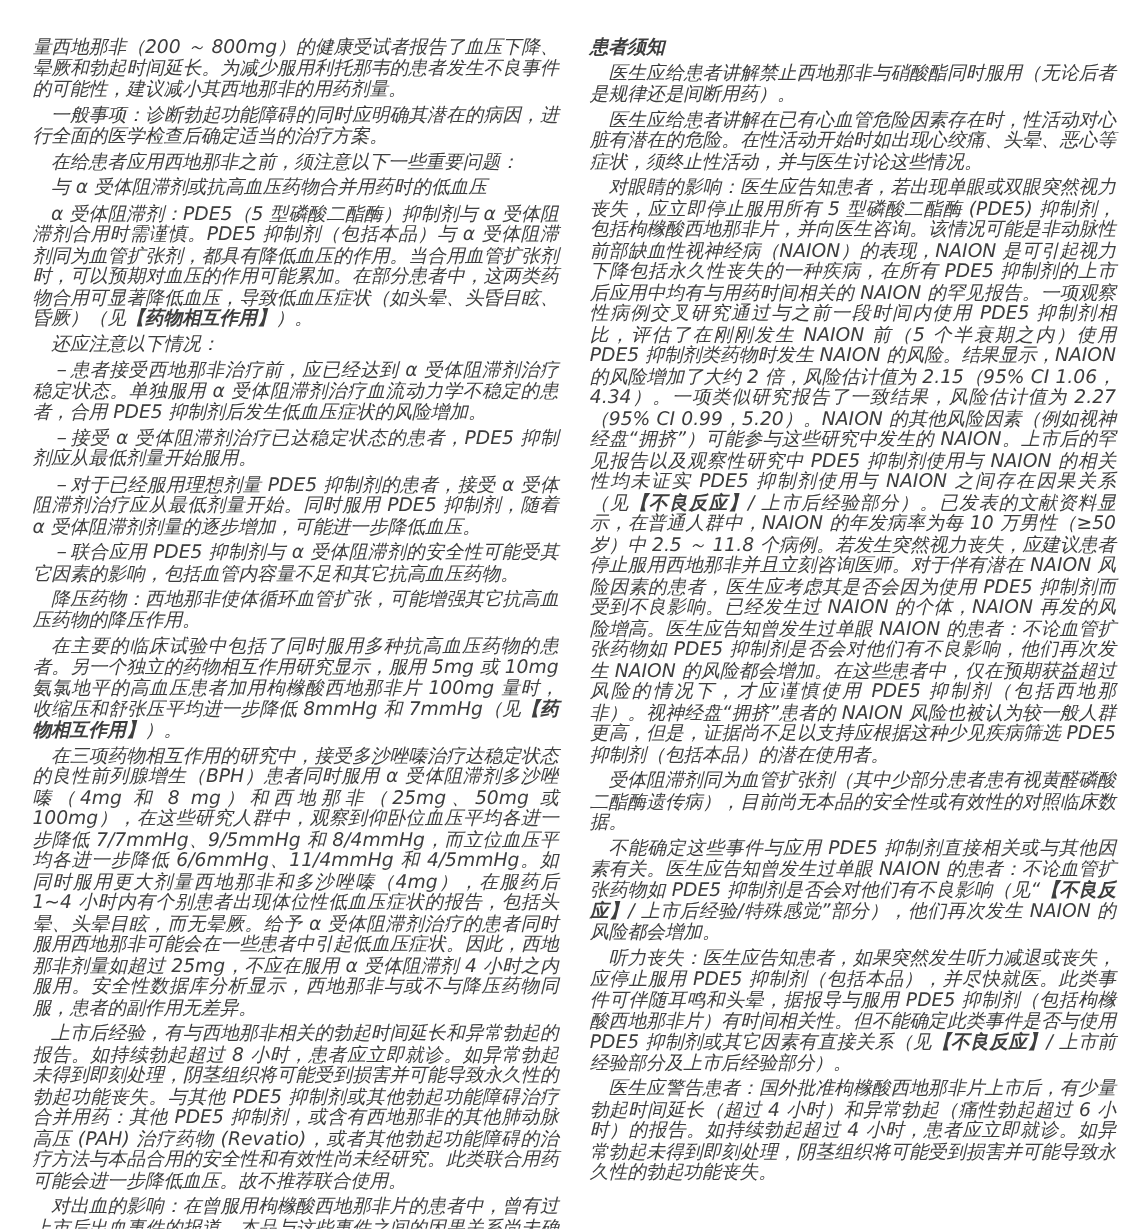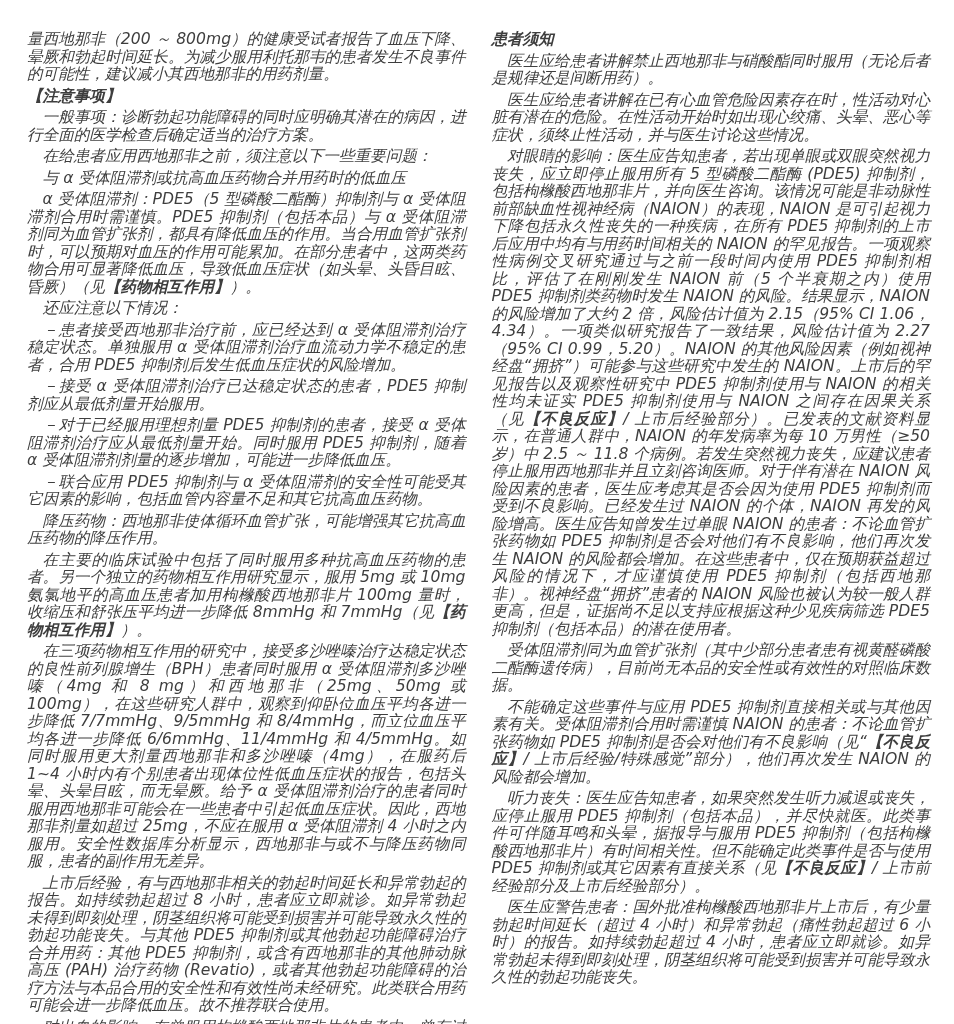--- a/index.html
+++ b/index.html
@@ -41,21 +41,20 @@
   .bold {
     font-weight: bold;
   }
 </style>
 </head>
 <body>
 
 <div class="doc">
   <div class="column">
       <p class="para"><span>量西地那非（200 ～ 800mg）的健康受试者报告了血压下降、晕厥和勃起时间延长。为减少服用利托那韦的患者发生不良事件的可能性，建议减小其西地那非的用药剂量。</span></p>
-      <p class="para heading"><span class="bold">【注意事项】</span></p>
       <p class="para indent"><span>一般事项：诊断勃起功能障碍的同时应明确其潜在的病因，进行全面的医学检查后确定适当的治疗方案。</span></p>
       <p class="para indent"><span>在给患者应用西地那非之前，须注意以下一些重要问题：</span></p>
       <p class="para indent"><span>与 α 受体阻滞剂或抗高血压药物合并用药时的低血压</span></p>
       <p class="para indent"><span>α 受体阻滞剂：PDE5（5 型磷酸二酯酶）抑制剂与 α 受体阻滞剂合用时需谨慎。PDE5 抑制剂（包括本品）与 α 受体阻滞剂同为血管扩张剂，都具有降低血压的作用。当合用血管扩张剂时，可以预期对血压的作用可能累加。在部分患者中，这两类药物合用可显著降低血压，导致低血压症状（如头晕、头昏目眩、昏厥）（见</span><span class="bold">【药物相互作用】</span><span>）。</span></p>
       <p class="para indent"><span>还应注意以下情况：</span></p>
       <p class="para indent"><span>－患者接受西地那非治疗前，应已经达到 α 受体阻滞剂治疗稳定状态。单独服用 α 受体阻滞剂治疗血流动力学不稳定的患者，合用 PDE5 抑制剂后发生低血压症状的风险增加。</span></p>
       <p class="para indent"><span>－接受 α 受体阻滞剂治疗已达稳定状态的患者，PDE5 抑制剂应从最低剂量开始服用。</span></p>
       <p class="para indent"><span>－对于已经服用理想剂量 PDE5 抑制剂的患者，接受 α 受体阻滞剂治疗应从最低剂量开始。同时服用 PDE5 抑制剂，随着 α 受体阻滞剂剂量的逐步增加，可能进一步降低血压。</span></p>
       <p class="para indent"><span>－联合应用 PDE5 抑制剂与 α 受体阻滞剂的安全性可能受其它因素的影响，包括血管内容量不足和其它抗高血压药物。</span></p>
       <p class="para indent"><span>降压药物：西地那非使体循环血管扩张，可能增强其它抗高血压药物的降压作用。</span></p>
@@ -63,17 +62,17 @@
       <p class="para indent"><span>在三项药物相互作用的研究中，接受多沙唑嗪治疗达稳定状态的良性前列腺增生（BPH）患者同时服用 α 受体阻滞剂多沙唑嗪（4mg 和 8 mg）和西地那非（25mg、50mg 或 100mg），在这些研究人群中，观察到仰卧位血压平均各进一步降低 7/7mmHg、9/5mmHg 和 8/4mmHg，而立位血压平均各进一步降低 6/6mmHg、11/4mmHg 和 4/5mmHg。如同时服用更大剂量西地那非和多沙唑嗪（4mg），在服药后 1~4 小时内有个别患者出现体位性低血压症状的报告，包括头晕、头晕目眩，而无晕厥。给予 α 受体阻滞剂治疗的患者同时服用西地那非可能会在一些患者中引起低血压症状。因此，西地那非剂量如超过 25mg，不应在服用 α 受体阻滞剂 4 小时之内服用。安全性数据库分析显示，西地那非与或不与降压药物同服，患者的副作用无差异。</span></p>
       <p class="para indent"><span>上市后经验，有与西地那非相关的勃起时间延长和异常勃起的报告。如持续勃起超过 8 小时，患者应立即就诊。如异常勃起未得到即刻处理，阴茎组织将可能受到损害并可能导致永久性的勃起功能丧失。与其他 PDE5 抑制剂或其他勃起功能障碍治疗合并用药：其他 PDE5 抑制剂，或含有西地那非的其他肺动脉高压 (PAH) 治疗药物 (Revatio)，或者其他勃起功能障碍的治疗方法与本品合用的安全性和有效性尚未经研究。此类联合用药可能会进一步降低血压。故不推荐联合使用。</span></p>
       <p class="para indent"><span>对出血的影响：在曾服用枸橼酸西地那非片的患者中，曾有过上市后出血事件的报道。本品与这些事件之间的因果关系尚未确立。无论单独使用或与阿司匹林合用，枸橼酸西地那非片对人出血时间没有影响。然而，体外实验中，枸橼酸西地那非片增强硝普钠（一种一氧化氮供体）的抗人类血小板凝聚作用。此外，在麻醉下的家兔，肝素与西地那非合用对出血时间的延长有叠加作用，但未进行过类似的人体研究。目前未知枸橼酸西地那非片在出血性疾病患者和活动性消化道溃疡患者中的安全性。</span></p>
     </div>
   <div class="column">
       <p class="para heading"><span class="bold">患者须知</span></p>
       <p class="para indent"><span>医生应给患者讲解禁止西地那非与硝酸酯同时服用（无论后者是规律还是间断用药）。</span></p>
       <p class="para indent"><span>医生应给患者讲解在已有心血管危险因素存在时，性活动对心脏有潜在的危险。在性活动开始时如出现心绞痛、头晕、恶心等症状，须终止性活动，并与医生讨论这些情况。</span></p>
       <p class="para indent"><span>对眼睛的影响：医生应告知患者，若出现单眼或双眼突然视力丧失，应立即停止服用所有 5 型磷酸二酯酶 (PDE5) 抑制剂，包括枸橼酸西地那非片，并向医生咨询。该情况可能是非动脉性前部缺血性视神经病（NAION）的表现，NAION 是可引起视力下降包括永久性丧失的一种疾病，在所有 PDE5 抑制剂的上市后应用中均有与用药时间相关的 NAION 的罕见报告。一项观察性病例交叉研究通过与之前一段时间内使用 PDE5 抑制剂相比，评估了在刚刚发生 NAION 前（5 个半衰期之内）使用 PDE5 抑制剂类药物时发生 NAION 的风险。结果显示，NAION 的风险增加了大约 2 倍，风险估计值为 2.15（95% CI 1.06，4.34）。一项类似研究报告了一致结果，风险估计值为 2.27（95% CI 0.99，5.20）。NAION 的其他风险因素（例如视神经盘“拥挤”）可能参与这些研究中发生的 NAION。上市后的罕见报告以及观察性研究中 PDE5 抑制剂使用与 NAION 的相关性均未证实 PDE5 抑制剂使用与 NAION 之间存在因果关系（见</span><span class="bold">【不良反应】</span><span>/ 上市后经验部分）。已发表的文献资料显示，在普通人群中，NAION 的年发病率为每 10 万男性（≥50 岁）中 2.5 ～ 11.8 个病例。若发生突然视力丧失，应建议患者停止服用西地那非并且立刻咨询医师。对于伴有潜在 NAION 风险因素的患者，医生应考虑其是否会因为使用 PDE5 抑制剂而受到不良影响。已经发生过 NAION 的个体，NAION 再发的风险增高。医生应告知曾发生过单眼 NAION 的患者：不论血管扩张药物如 PDE5 抑制剂是否会对他们有不良影响，他们再次发生 NAION 的风险都会增加。在这些患者中，仅在预期获益超过风险的情况下，才应谨慎使用 PDE5 抑制剂（包括西地那非）。视神经盘“拥挤”患者的 NAION 风险也被认为较一般人群更高，但是，证据尚不足以支持应根据这种少见疾病筛选 PDE5 抑制剂（包括本品）的潜在使用者。</span></p>
       <p class="para indent"><span>受体阻滞剂同为血管扩张剂（其中少部分患者患有视黄醛磷酸二酯酶遗传病），目前尚无本品的安全性或有效性的对照临床数据。</span></p>
-      <p class="para indent"><span>不能确定这些事件与应用 PDE5 抑制剂直接相关或与其他因素有关。受体阻滞剂合用时需谨慎 NAION 的患者：不论血管扩张药物如 PDE5 抑制剂是否会对他们有不良影响（见“</span><span class="bold">【不良反应】</span><span>/ 上市后经验/特殊感觉”部分），他们再次发生 NAION 的风险都会增加。</span></p>
+      <p class="para indent"><span>不能确定这些事件与应用 PDE5 抑制剂直接相关或与其他因素有关。医生应告知曾发生过单眼 NAION 的患者：不论血管扩张药物如 PDE5 抑制剂是否会对他们有不良影响（见“</span><span class="bold">【不良反应】</span><span>/ 上市后经验/特殊感觉”部分），他们再次发生 NAION 的风险都会增加。</span></p>
       <p class="para indent"><span>听力丧失：医生应告知患者，如果突然发生听力减退或丧失，应停止服用 PDE5 抑制剂（包括本品），并尽快就医。此类事件可伴随耳鸣和头晕，据报导与服用 PDE5 抑制剂（包括枸橼酸西地那非片）有时间相关性。但不能确定此类事件是否与使用 PDE5 抑制剂或其它因素有直接关系（见</span><span class="bold">【不良反应】</span><span>/ 上市前经验部分及上市后经验部分）。</span></p>
       <p class="para indent"><span>医生应警告患者：国外批准枸橼酸西地那非片上市后，有少量勃起时间延长（超过 4 小时）和异常勃起（痛性勃起超过 6 小时）的报告。如持续勃起超过 4 小时，患者应立即就诊。如异常勃起未得到即刻处理，阴茎组织将可能受到损害并可能导致永久性的勃起功能丧失。</span></p>
     </div>
 </div>
 
 </body></html>

